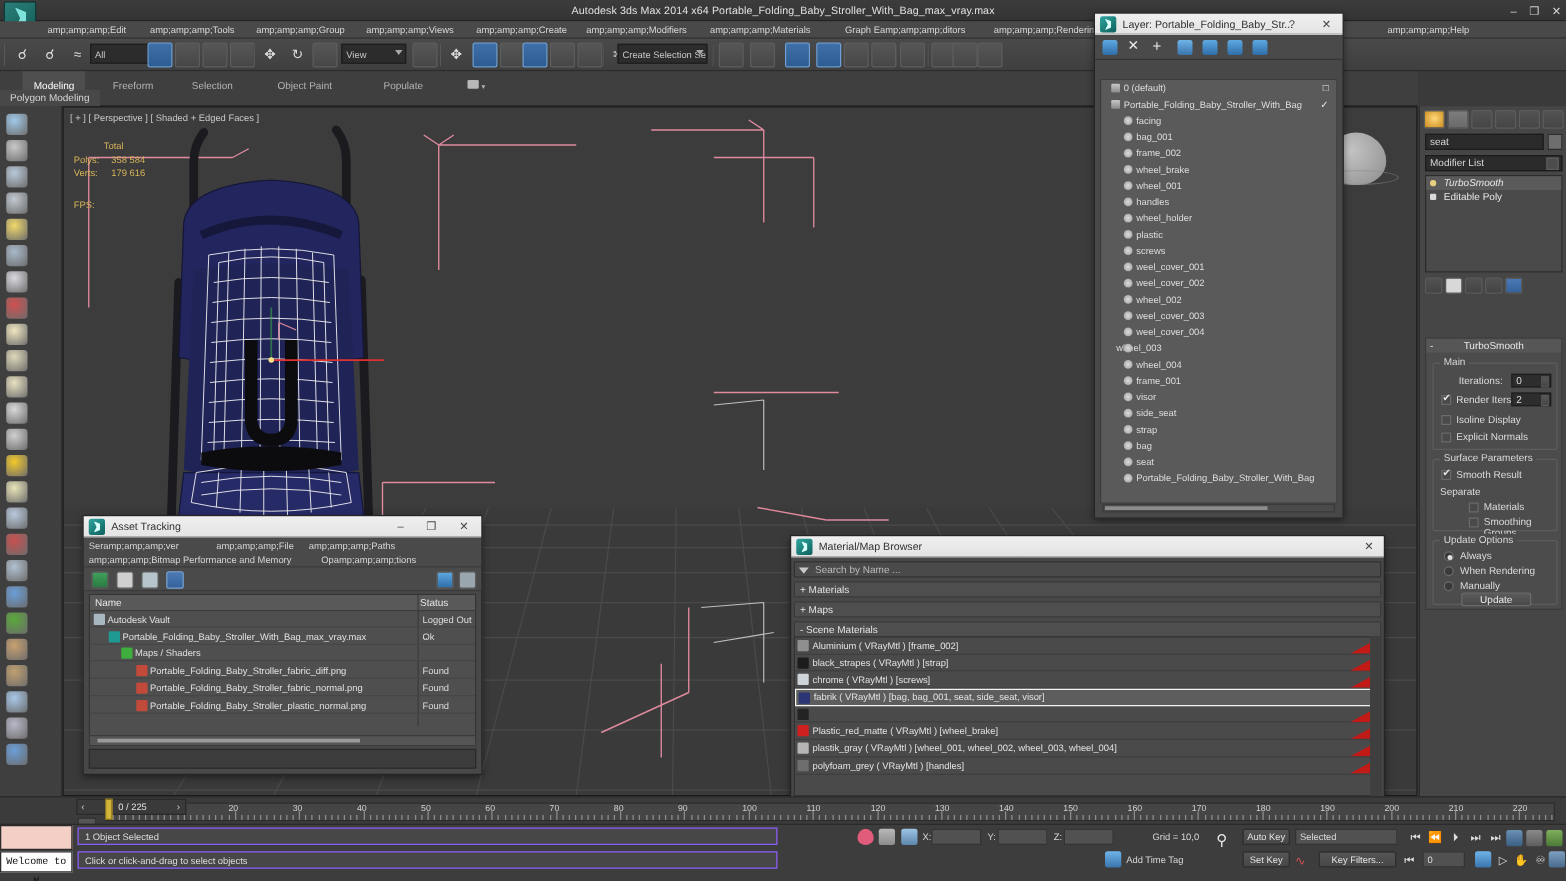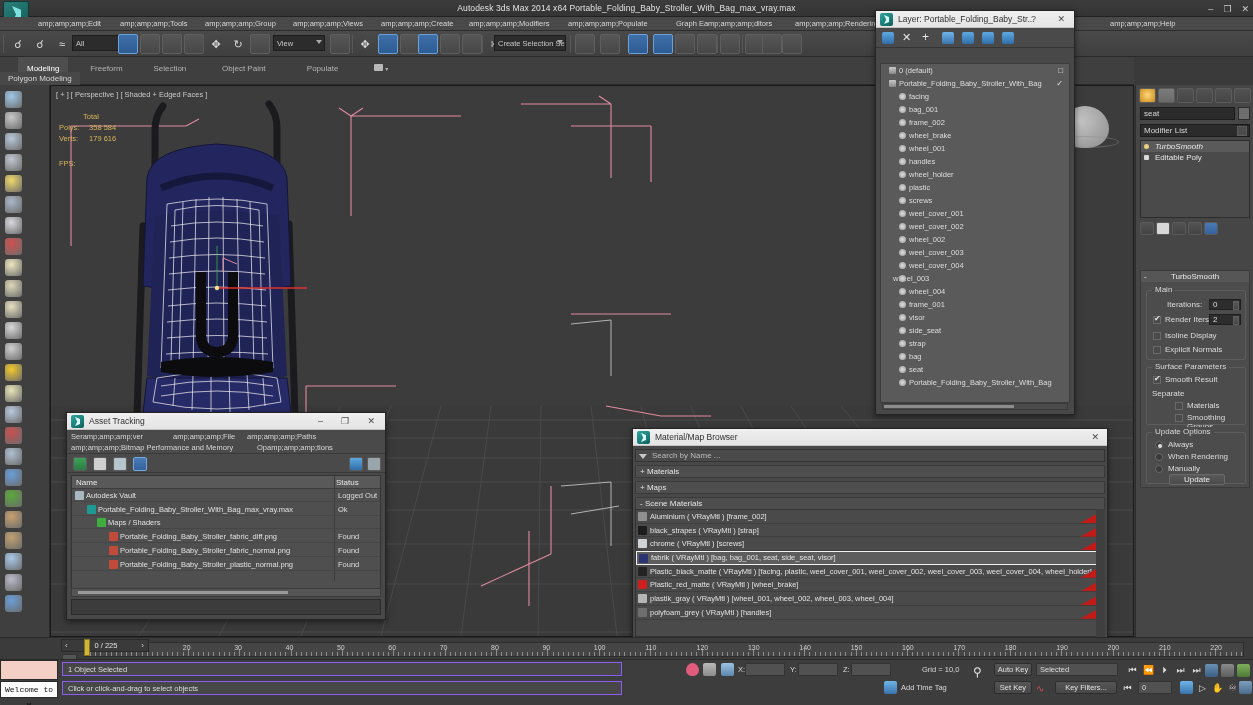--- a/index.html
+++ b/index.html
@@ -237,21 +237,21 @@
     </div>
   </div>
 
   <div class="menubar" id="menubar">
       <div class="mi" style="left: 38px;">amp;amp;amp;Edit</div>
       <div class="mi" style="left: 120px;">amp;amp;amp;Tools</div>
       <div class="mi" style="left: 205px;">amp;amp;amp;Group</div>
       <div class="mi" style="left: 293px;">amp;amp;amp;Views</div>
       <div class="mi" style="left: 381px;">amp;amp;amp;Create</div>
       <div class="mi" style="left: 469px;">amp;amp;amp;Modifiers</div>
-      <div class="mi" style="left: 568px;">amp;amp;amp;Populate</div>
+      <div class="mi" style="left: 568px;">amp;amp;amp;Materials</div>
       <div class="mi" style="left: 676px;">Graph Eamp;amp;amp;ditors</div>
       <div class="mi" style="left: 795px;">amp;amp;amp;Rendering</div>
       <div class="mi" style="left: 1035px;">MAXScript</div>
       <div class="mi" style="left: 1110px;">amp;amp;amp;Help</div>
     </div>
 
   <div class="toolbar">
     <div class="tb-sep" style="left:3px"></div>
     <div class="tb-glyph" style="left:8px">☌</div>
     <div class="tb-glyph" style="left:30px">☌</div>
@@ -683,21 +683,21 @@
       <span class="ph">Search by Name ...</span>
     </div>
     <div class="mb-sec" style="top:36px">+ Materials</div>
     <div class="mb-sec" style="top:52px">+ Maps</div>
     <div class="mb-sec" style="top:68px">- Scene Materials</div>
     <div class="mb-list" id="mblist">
         <div class="mb-row"><span class="sw" style="background: rgb(143, 143, 143);"></span><span>Aluminium  ( VRayMtl )  [frame_002]</span><i class="rd"></i></div>
         <div class="mb-row"><span class="sw" style="background: rgb(28, 28, 28);"></span><span>black_strapes  ( VRayMtl )  [strap]</span><i class="rd"></i></div>
         <div class="mb-row"><span class="sw" style="background: rgb(207, 212, 216);"></span><span>chrome  ( VRayMtl )  [screws]</span><i class="rd"></i></div>
         <div class="mb-row sel"><span class="sw" style="background: rgb(43, 52, 116);"></span><span>fabrik  ( VRayMtl )  [bag, bag_001, seat, side_seat, visor]</span></div>
-        <div class="mb-row"><span class="sw" style="background: rgb(35, 35, 35);"></span><span>Plastic_black_matte  ( VRayMtl )  [facing, plastic, weel_cover_001, weel_cover_002, weel_cover_003, weel_cover_004, wheel_holder]</span><i class="rd"></i></div>
+        <div class="mb-row"><span class="sw" style="background: rgb(35, 35, 35);"></span><i class="rd"></i></div>
         <div class="mb-row"><span class="sw" style="background: rgb(207, 32, 32);"></span><span>Plastic_red_matte  ( VRayMtl )  [wheel_brake]</span><i class="rd"></i></div>
         <div class="mb-row"><span class="sw" style="background: rgb(181, 181, 181);"></span><span>plastik_gray  ( VRayMtl )  [wheel_001, wheel_002, wheel_003, wheel_004]</span><i class="rd"></i></div>
         <div class="mb-row"><span class="sw" style="background: rgb(110, 110, 110);"></span><span>polyfoam_grey  ( VRayMtl )  [handles]</span><i class="rd"></i></div>
       </div>
     <div class="mb-vscroll"></div>
   </div>
 
   <div class="timebar">
     <div class="tl-track" id="tltrack">
         <i class="tick" style="left: 0px; height: 7px;"></i>

